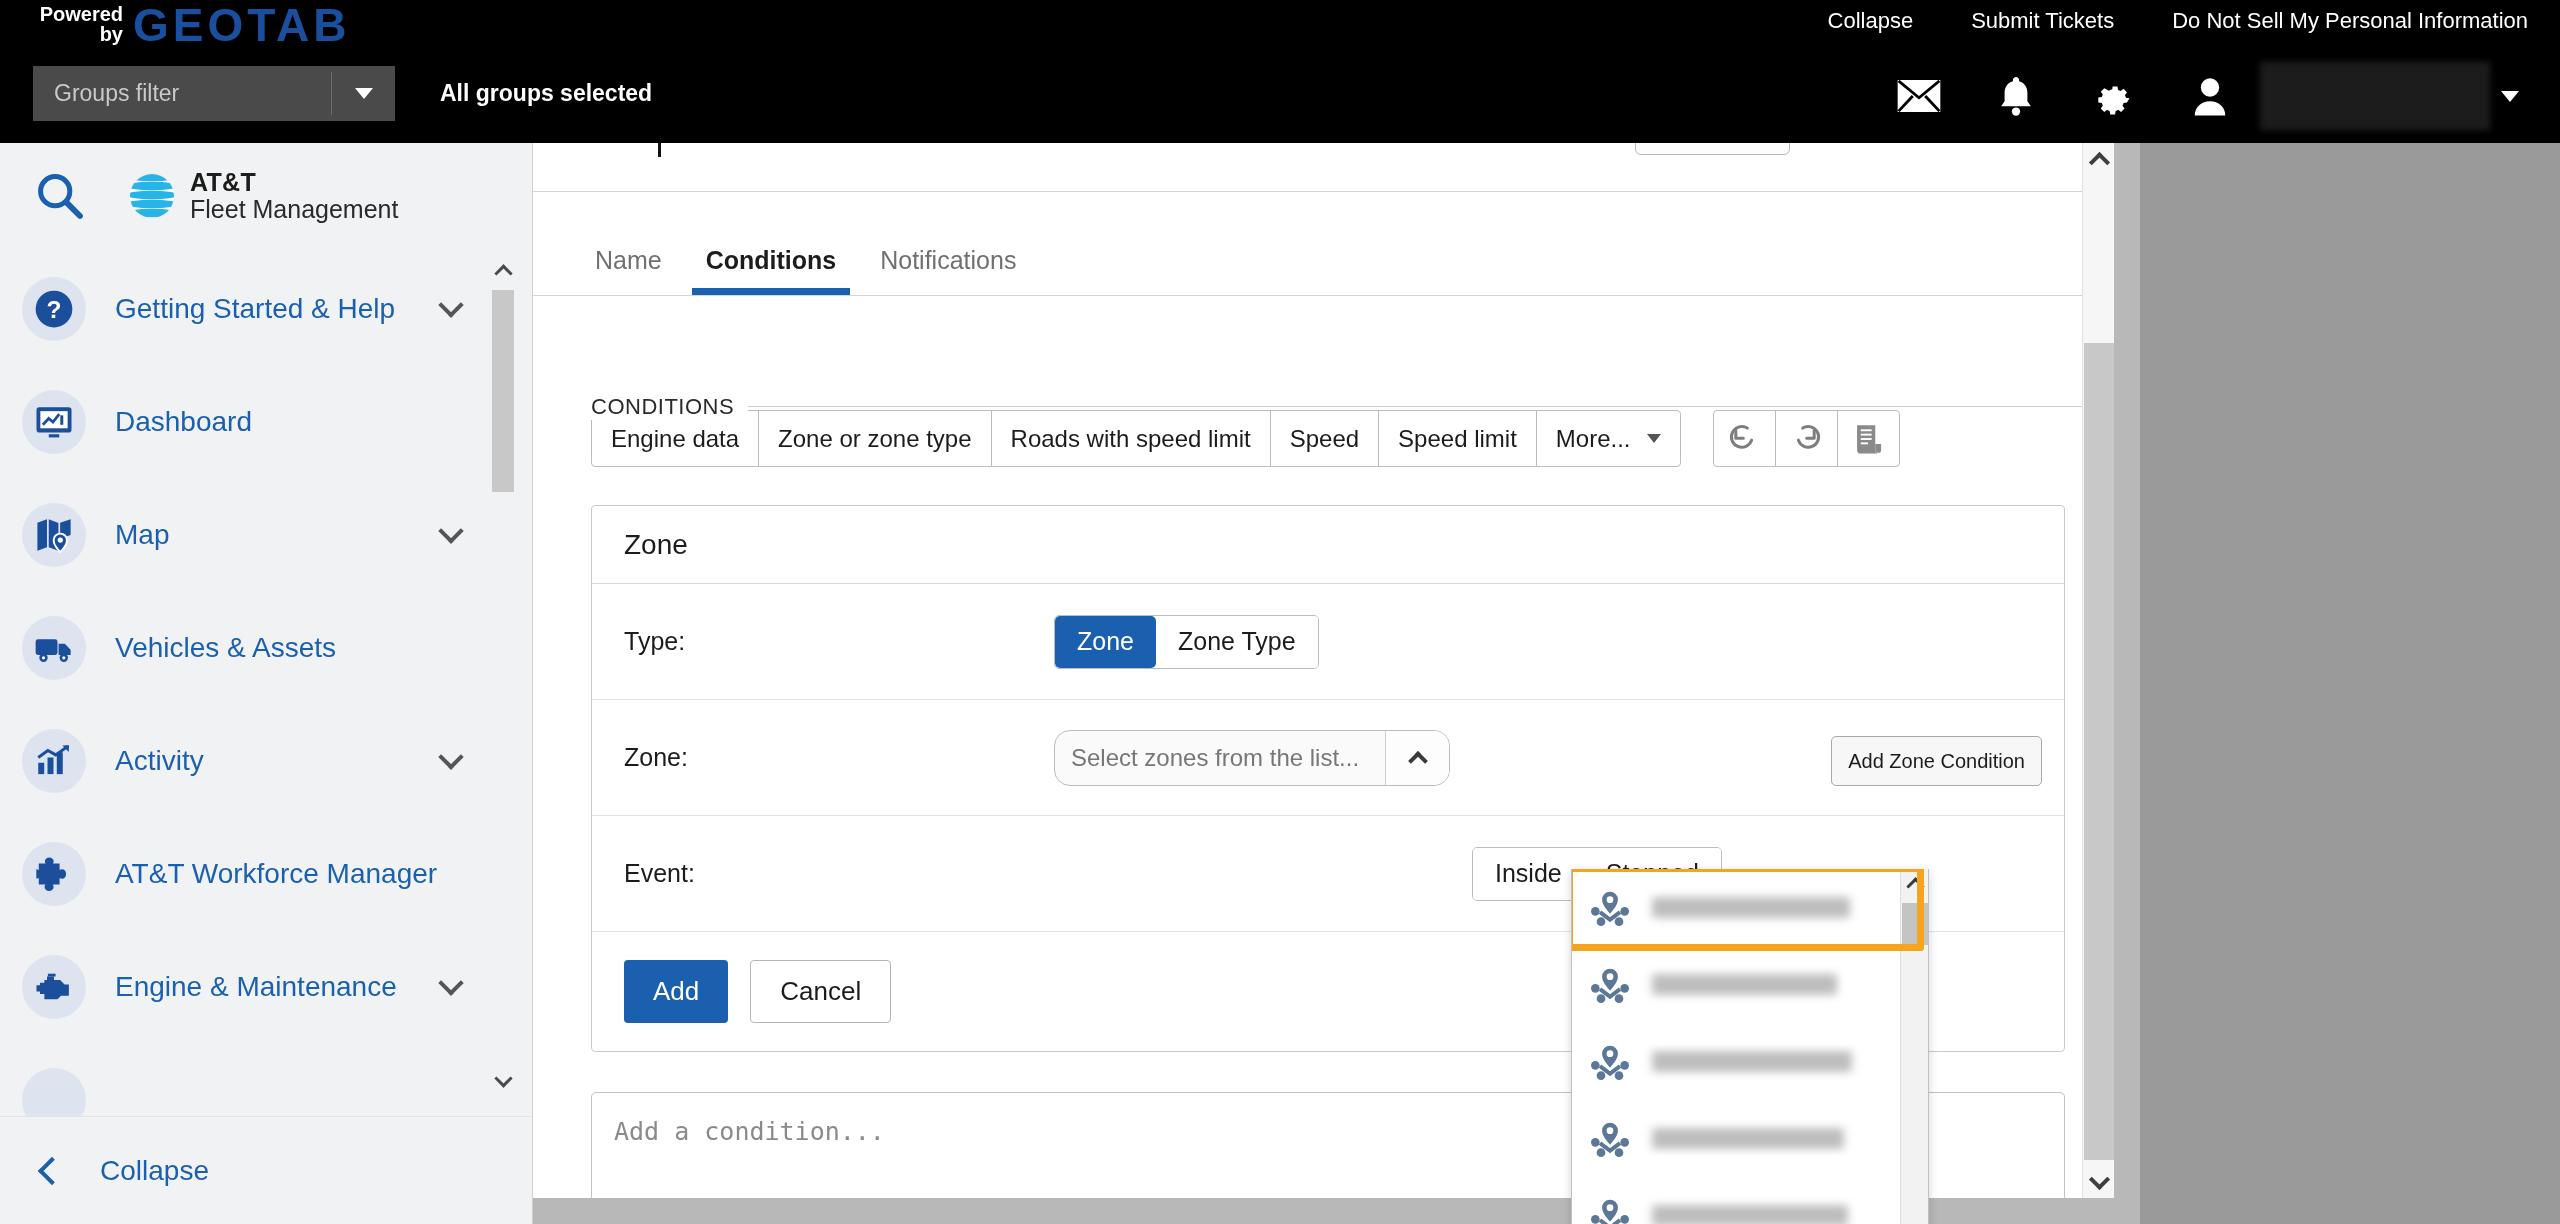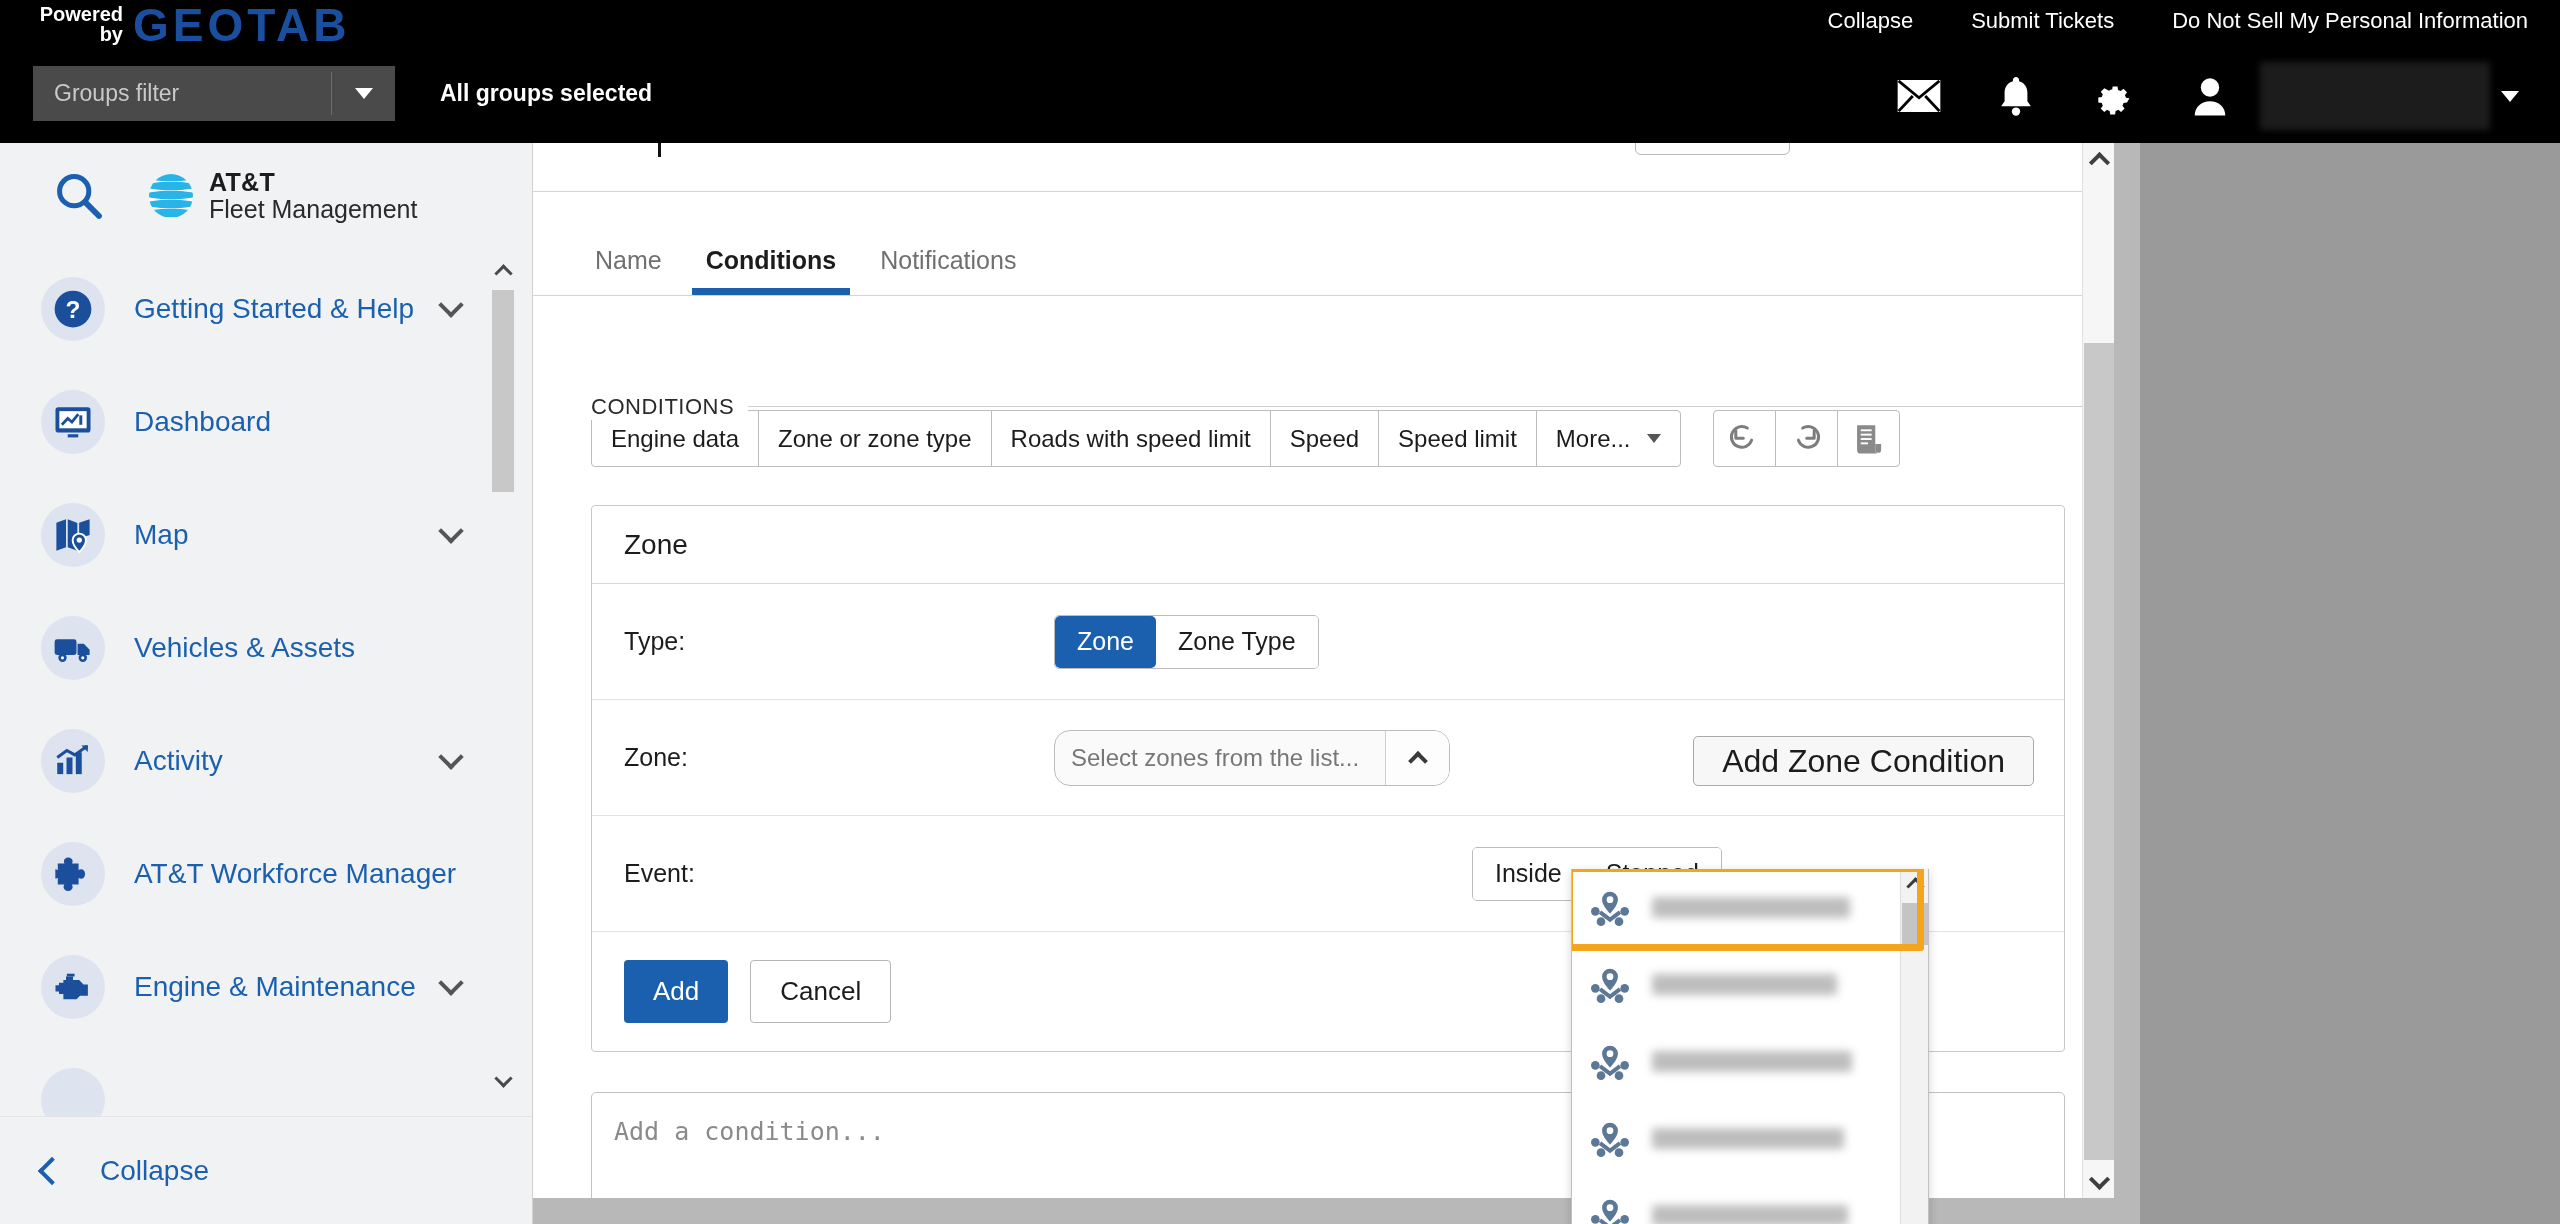--- a/index.html
+++ b/index.html
@@ -67,21 +67,20 @@
     width:230px; height:68px; background:#1c1c1c; margin-left:2px;
     filter: blur(3px);
   }
   .user-caret { width:40px;height:62px;display:flex;align-items:center;justify-content:center;}
 
   
   .sidebar {
     position:absolute; left:0; top:143px; width:533px; height:1081px;
     background:#f1f2f3; border-right:1px solid #d0d0d0;
     box-shadow: 2px 0 7px rgba(0,0,0,0.18);
-    padding-left: 19px;
   }
   .side-top { display:flex; align-items:center; height:105px; padding-left:22px; }
   .search-ico { width:76px; display:flex; align-items:center; justify-content:center; }
   .logo-wrap { display:flex; align-items:center; gap:14px; margin-left:30px;}
   .att-globe { width:48px; height:48px; position:relative; flex:none; }
   .att-words { line-height:1.08; }
   .att-words .l1 { font-size:25px; font-weight:700; color:#1c1c1c; letter-spacing:.3px;}
   .att-words .l2 { font-size:25px; font-weight:400; color:#2a2a2a; }
 
   .nav-list { position:relative; margin-top:4px; }
@@ -212,23 +211,23 @@
   .zs-text {
     flex:1; display:flex; align-items:center; padding-left:16px;
     font-size:24px; color:#777777; white-space:nowrap;
   }
   .zs-btn {
     width:64px; border-left:1px solid #cfcfcf; display:flex;
     align-items:center; justify-content:center; background:#fdfdfd;
   }
   .zs-chev { width:14px;height:14px;border-left:4px solid #3a3a3a;border-top:4px solid #3a3a3a;transform:rotate(45deg); margin-top:6px;}
   .add-zone-cond {
-    position:absolute; right:30px; top:36px;
-    height:50px; padding:0 28px; border:1px solid #a9a9a9; border-radius:5px;
-    background:#f7f7f7; font-size:32px; color:#1c1c1c; display:flex; align-items:center;
+    position:absolute; right:22px; top:36px;
+    height:50px; padding:0 16px; border:1px solid #a9a9a9; border-radius:5px;
+    background:#f7f7f7; font-size:20px; color:#1c1c1c; display:flex; align-items:center;
     cursor:pointer; white-space:nowrap;
   }
   .zc-actions { display:flex; align-items:center; gap:22px; padding:28px 0 28px 32px; }
   .btn-primary {
     height:63px; padding:0 29px; background:#1b60ae; color:#ffffff;
     border:none; border-radius:4px; font-size:26px; cursor:pointer;
     font-family:"Liberation Sans", sans-serif;
   }
   .btn-secondary {
     height:63px; padding:0 29px; background:#ffffff; color:#1c1c1c;

